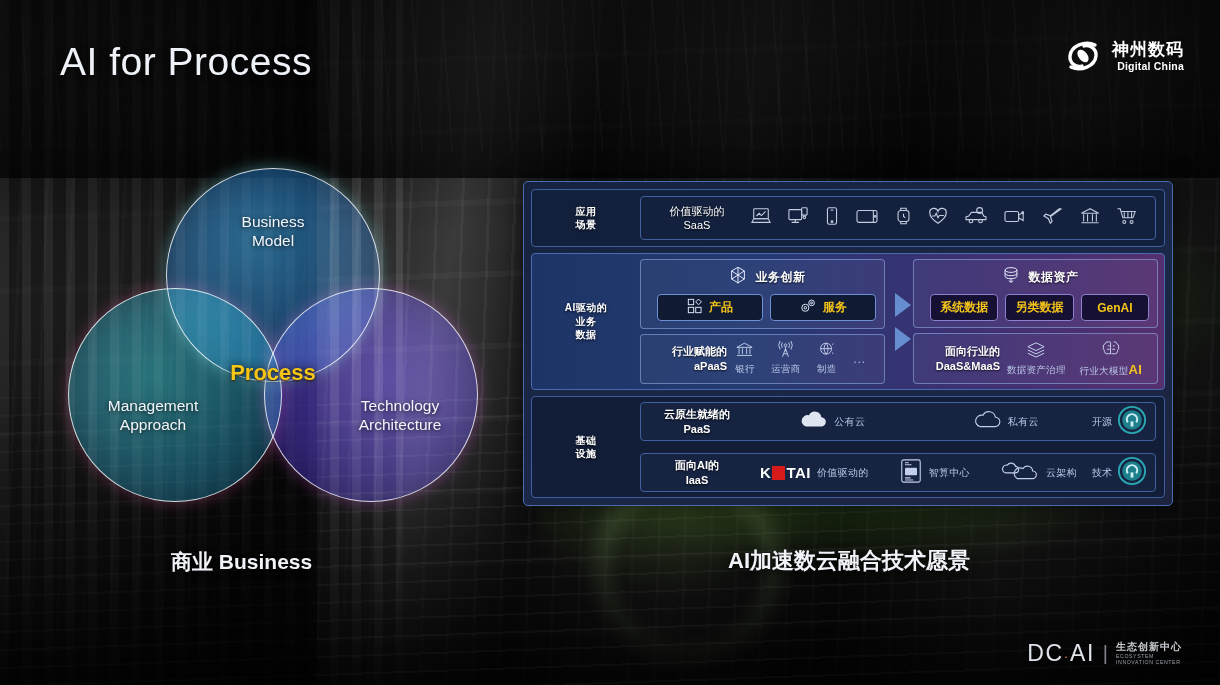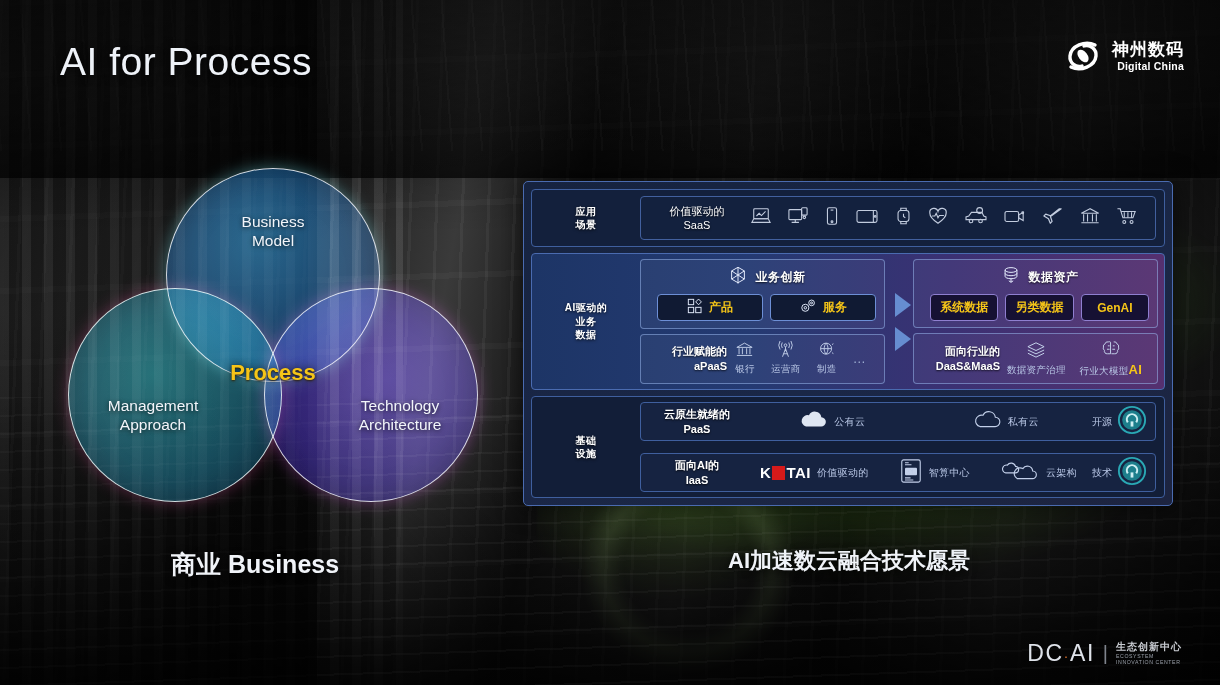--- a/index.html
+++ b/index.html
@@ -137,21 +137,21 @@
   .vl-right { left: 252px; top: 228px; width: 160px; }
   .venn-center {
     position: absolute; left: 137px; top: 192px; width: 136px; text-align: center;
     font-size: 22px; font-weight: 700; color: #f5c518;
     text-shadow: 0 0 8px rgba(0,0,0,.8), 0 1px 2px rgba(60,40,0,.9);
     pointer-events: none;
   }
 
   
   .caption {
-    position: absolute; color: #f0f3f8; font-size: 25px; font-weight: 700;
+    position: absolute; color: #f0f3f8; font-size: 21px; font-weight: 700;
     text-shadow: 0 2px 9px rgba(0,0,0,.9); white-space: nowrap;
   }
   .cap-left  { left: 171px; top: 548px; }
   .cap-right { left: 728px; top: 546px; font-size: 22px; }
 
   
   .panel {
     position: absolute; left: 523px; top: 181px; width: 650px; height: 325px;
     background: linear-gradient(160deg, #16233f 0%, #1a2747 55%, #1d2440 100%);
     border: 1.5px solid #4a6bb0;

